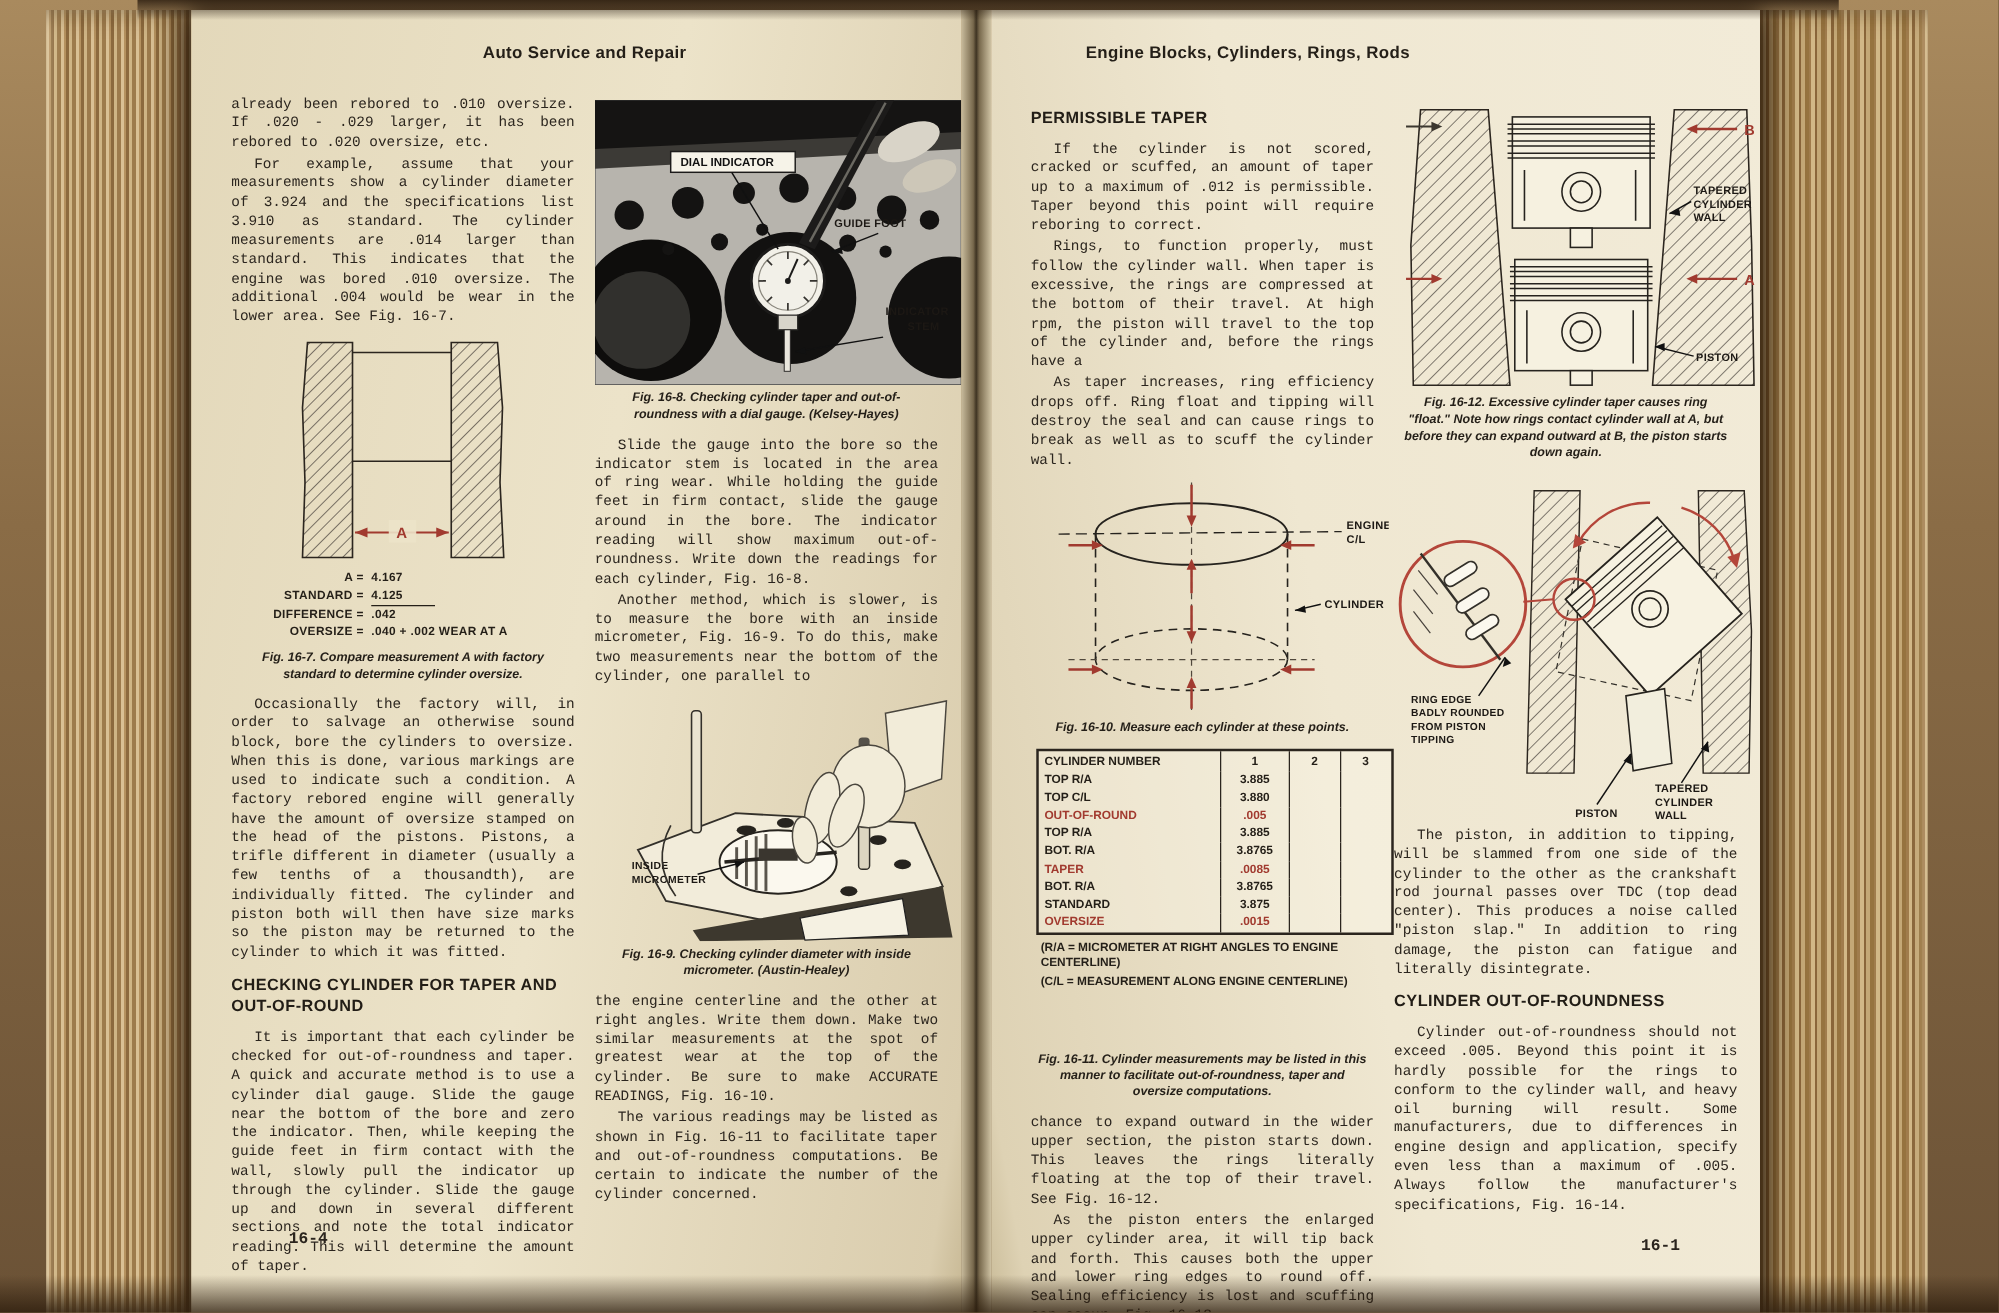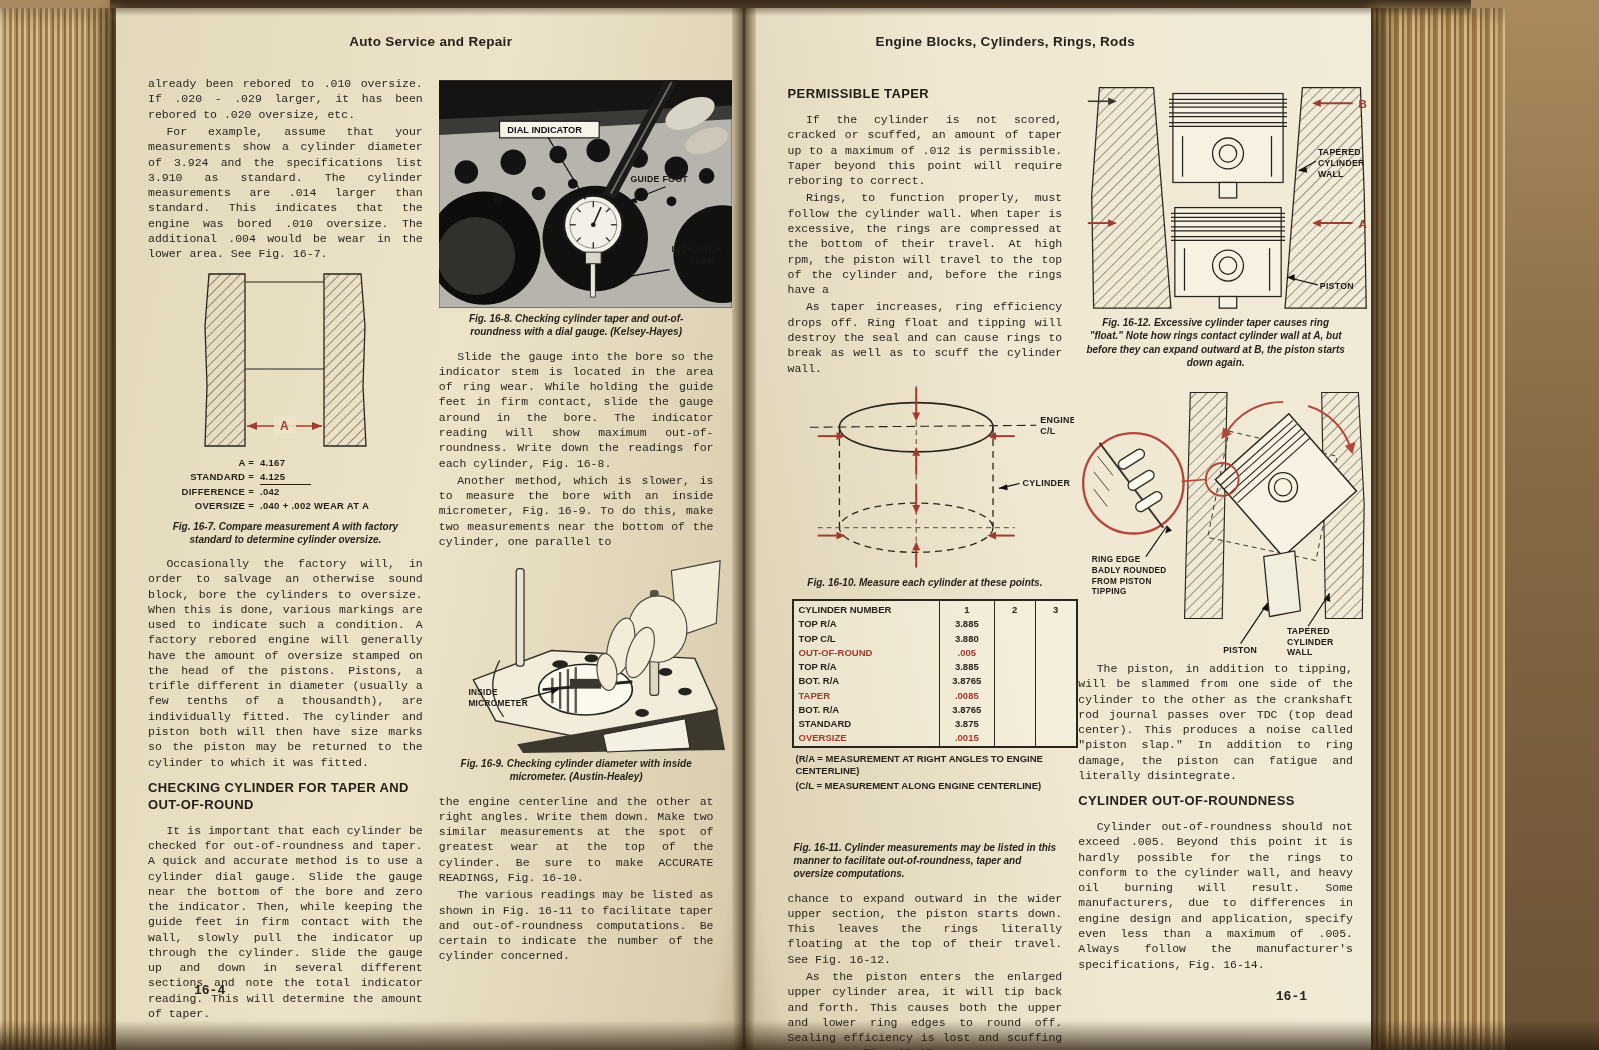--- a/index.html
+++ b/index.html
@@ -1,40 +1,40 @@
 <!DOCTYPE html>
 <html><head>
 <meta charset="utf-8">
 <style>
   html,body{margin:0;padding:0;background:#55402a;}
   .scene{position:relative;width:1599px;height:1050px;overflow:hidden;
          background:linear-gradient(180deg,#a98a5e 0%,#8a6c46 40%,#6b5236 100%);
          font-family:"Liberation Sans",sans-serif;}
-  .book{position:absolute;left:0;top:8px;width:1505px;height:1042px;display:flex;}
+  .book{position:absolute;left:0;top:8px;width:1505px;height:1042px;display:flex;padding-left:37px;}
   .edge{flex:0 0 auto;height:100%;}
   .edge-left{width:116px;
     background:repeating-linear-gradient(90deg,#d9c094 0 2px,#b5925f 2px 4px,#8c6a3e 4px 6px,#cfb585 6px 9px,#9d7b4c 9px 12px);
     box-shadow:inset -14px 0 20px rgba(55,33,10,.55), inset 4px 0 10px rgba(255,240,210,.35);}
   .edge-right{width:134px;
     background:repeating-linear-gradient(90deg,#a07c4c 0 2px,#d2b887 2px 5px,#8a663a 5px 7px,#c4a876 7px 10px,#96733f 10px 13px);
     box-shadow:inset 14px 0 20px rgba(55,33,10,.55), inset -4px 0 10px rgba(255,240,210,.3);}
   .spread{flex:1;display:flex;position:relative;box-shadow:0 -6px 16px rgba(20,10,2,.55),0 10px 18px rgba(20,10,2,.5);}
   .page{position:relative;flex:1;overflow:hidden;}
   .page-left{background:linear-gradient(100deg,#e3d8ba 0%,#ece3c9 50%,#dacdae 96%,#c7b894 100%);}
   .page-right{background:linear-gradient(260deg,#f2ebd8 0%,#efe7d1 55%,#ded2b4 96%,#cabc99 100%);}
   .gutter{flex:0 0 24px;background:linear-gradient(90deg,#c9bc9d 0%,#77684c 40%,#3e3322 50%,#77684c 60%,#cfc3a4 100%);}
   .top-shade{position:absolute;top:0;left:110px;right:128px;height:16px;
     background:linear-gradient(180deg,rgba(28,16,6,.75),rgba(28,16,6,0));pointer-events:none;z-index:5;}
   .bottom-shade{position:absolute;bottom:0;left:0;right:0;height:30px;
     background:linear-gradient(180deg,rgba(40,25,10,0),rgba(40,25,10,.75));pointer-events:none;z-index:5;}
 
   .page-inner{position:absolute;inset:26px 18px 24px 32px;}
   .page-header{font:bold 13.5px/1.2 "Liberation Sans",sans-serif;color:#241f18;letter-spacing:.3px;}
   .page-left .page-header{text-align:center;}
-  .page-right .page-header{text-align:right;padding-right:218px;}
+  .page-right .page-header{text-align:center;padding-right:218px;}
   .cols{display:flex;gap:16px;margin-top:26px;}
   .col{flex:1;min-width:0;}
 
   .bt{font:11.5px/1.33 "Liberation Mono",monospace;color:#2b251e;text-align:justify;margin:0 0 2px 0;}
   .ind{text-indent:1.6em;}
   .sec-h{font:bold 13px/1.3 "Liberation Sans",sans-serif;color:#221d16;letter-spacing:.4px;margin:10px 0 9px 0;}
   .cap{font:italic bold 10px/1.32 "Liberation Sans",sans-serif;color:#241f18;text-align:center;margin:4px 6px 10px 6px;}
   .fig{margin:4px 0 0 0;text-align:center;}
   .fig svg{display:block;margin:0 auto;}
 
@@ -326,25 +326,25 @@
                 <div class="c vb"></div>
                 <div class="c vb"></div>
 
                 <div class="c red">OVERSIZE</div>
                 <div class="c vb red">.0015</div>
                 <div class="c vb"></div>
                 <div class="c vb"></div>
               </div>
 
               <div class="notes">
-                <div>(R/A = MEASUREMENT AT RIGHT ANGLES TO ENGINE CENTERLINE)</div>
+                <div>(R/A = MICROMETER AT RIGHT ANGLES TO ENGINE CENTERLINE)</div>
                 <div>(C/L = MEASUREMENT ALONG ENGINE CENTERLINE)</div>
               </div>
 
-              <div class="cap" style="text-align:left;font-style:italic;margin-top:48px;">Fig. 16-11. Cylinder measurements may be listed in this manner to facilitate out-of-roundness, taper and oversize computations.</div>
+              <div class="cap" style="text-align:center;font-style:italic;margin-top:48px;">Fig. 16-11. Cylinder measurements may be listed in this manner to facilitate out-of-roundness, taper and oversize computations.</div>
 
               <p class="bt">chance to expand outward in the wider upper section, the piston starts down. This leaves the rings literally floating at the top of their travel. See Fig. 16-12.</p>
               <p class="bt ind">As the piston enters the enlarged upper cylinder area, it will tip back and forth. This causes both the upper and lower ring edges to round off. Sealing efficiency is lost and scuffing can occur, Fig. 16-13.</p>
             </div>
 
             <div class="col">
               <div class="fig">
                 <svg width="300" height="232" viewBox="0 0 310 240">
                   <defs>
                     <pattern id="h12" patternUnits="userSpaceOnUse" width="8" height="8" patternTransform="rotate(45)">

